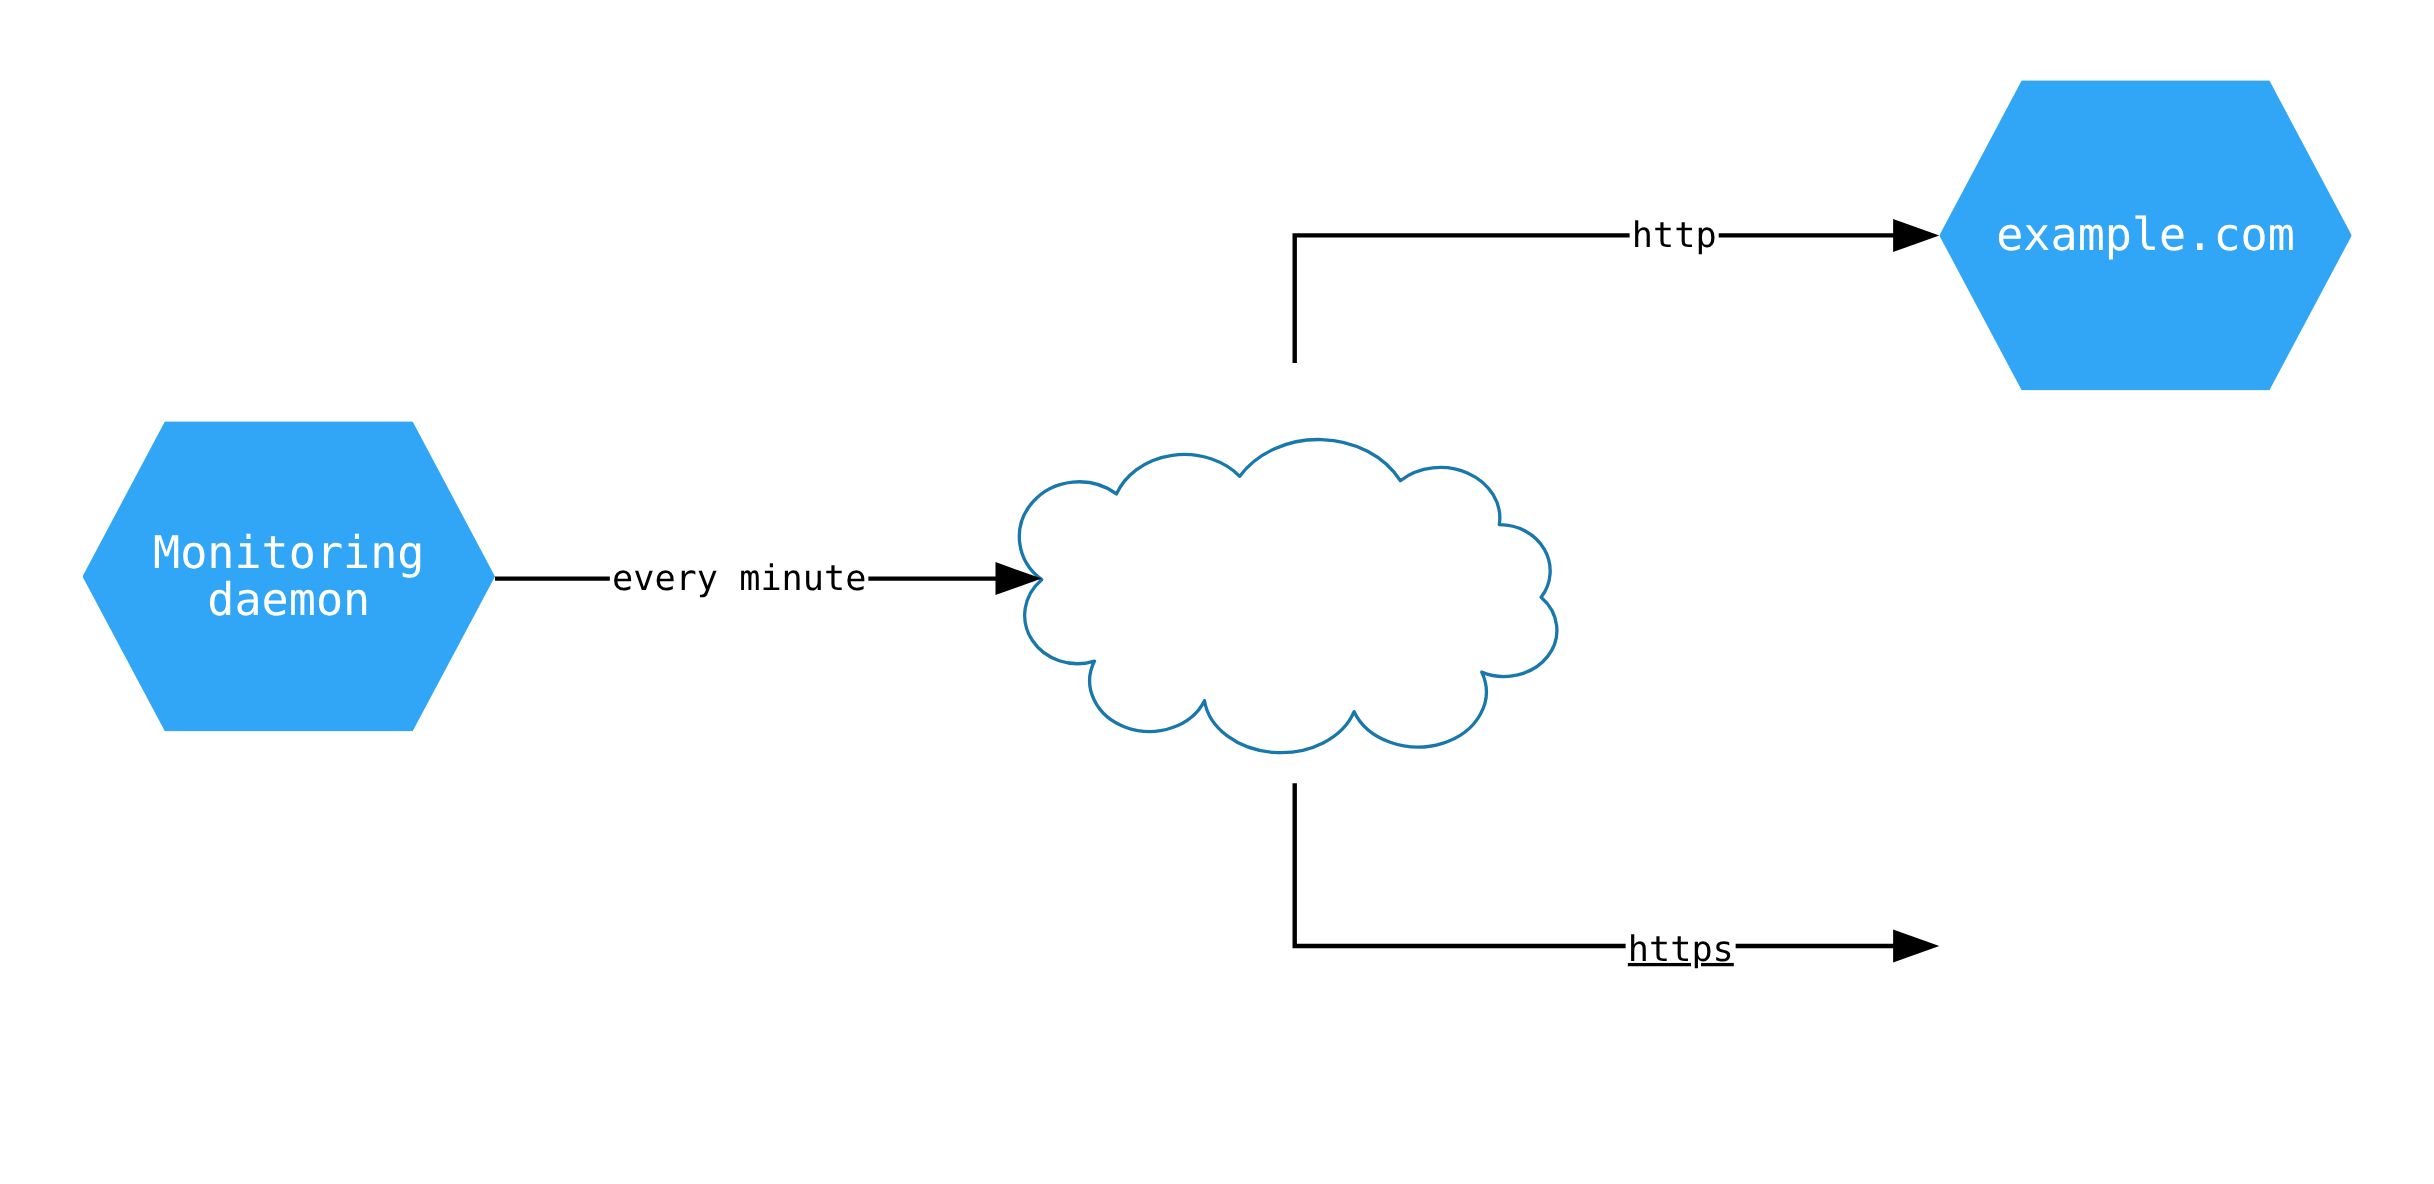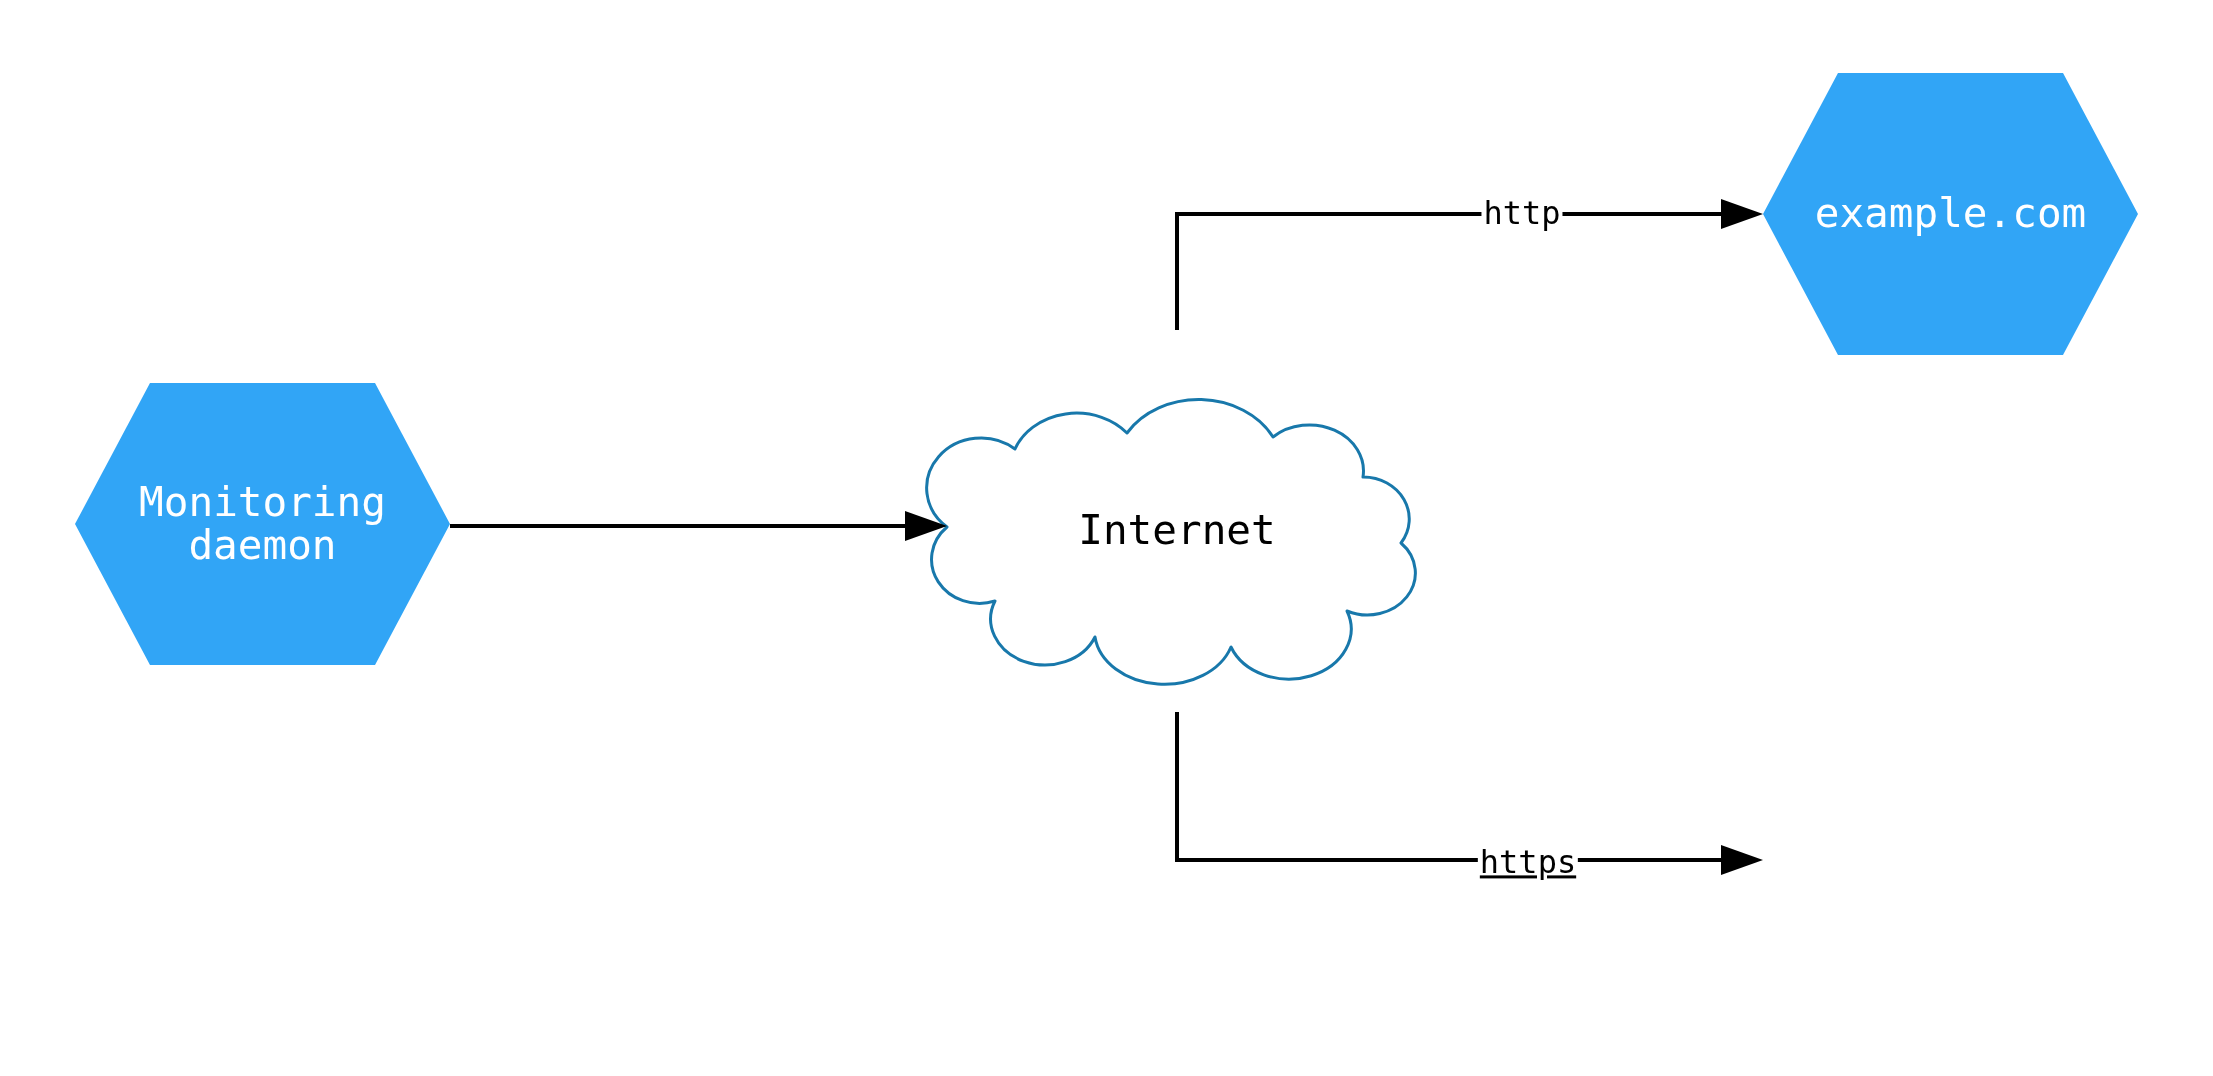--- a/index.html
+++ b/index.html
@@ -127,22 +127,20 @@
   <div class="hex-node" style="left:1763px; top:73px;">
     <div class="hex-label">example.com</div>
   </div>
 
   <div class="hex-node" style="left:75px; top:383px;">
     <div class="hex-label">Monitoring
 daemon</div>
   </div>
 
 
-  <div class="cloud-label-box">
-    <div class="cloud-label">Internet</div>
-  </div>
 
+  <div class="edge-label" style="left:672px; top:526px;">every minute</div>
 
   <div class="edge-label" style="left:1522px; top:214px;">http</div>
 
   <div class="edge-label" style="left:1528px; top:863px;text-decoration:underline;">https</div>
 
 </div>
 
 </body></html>

